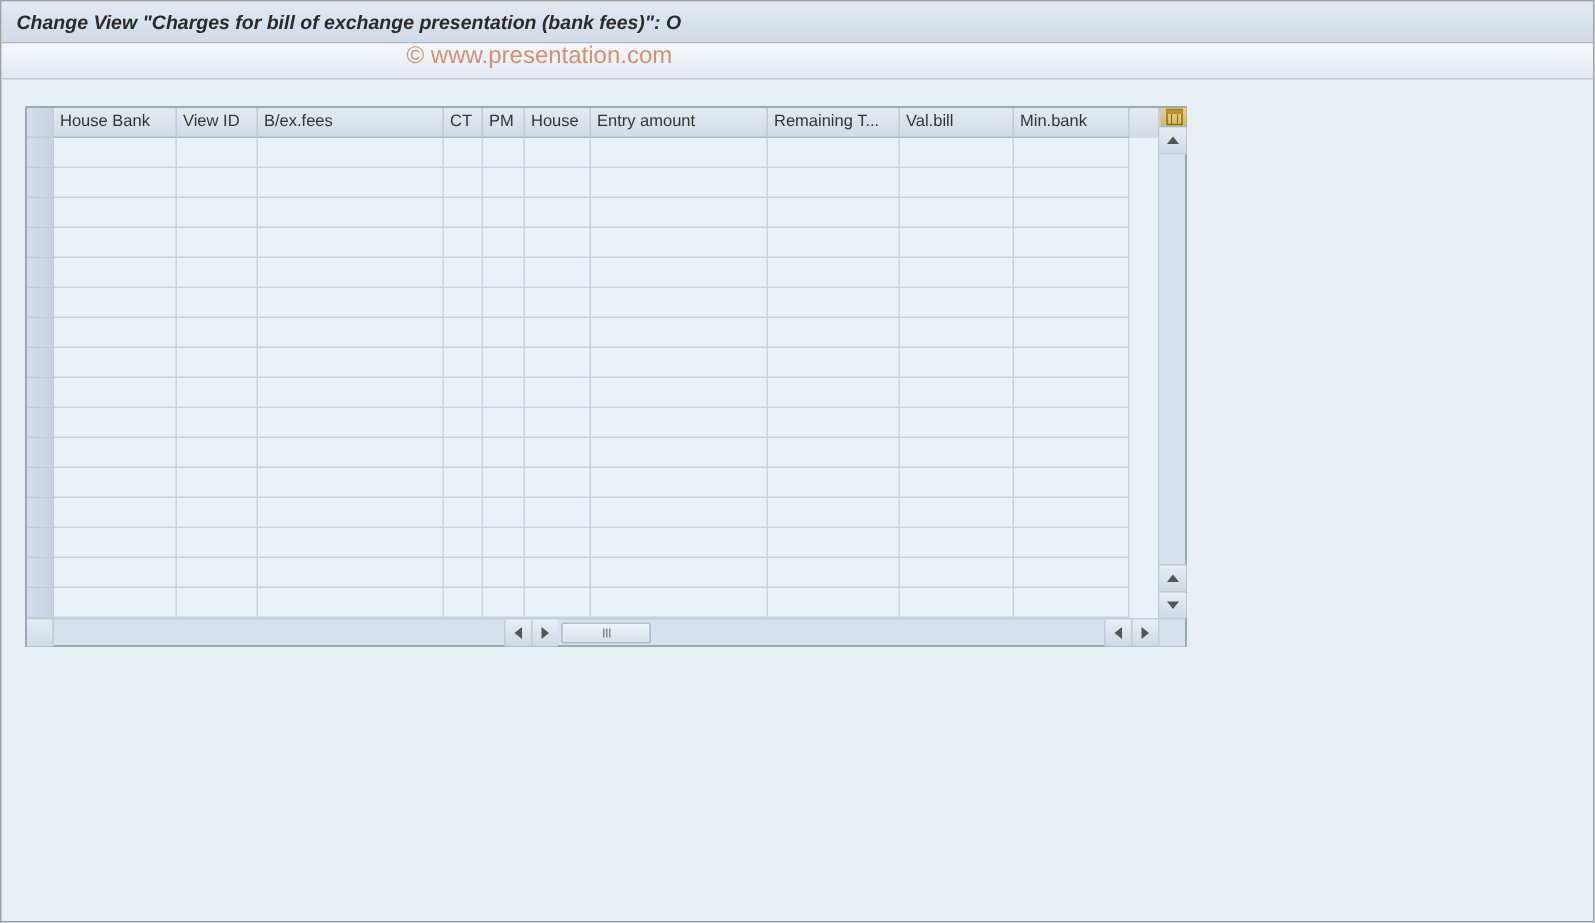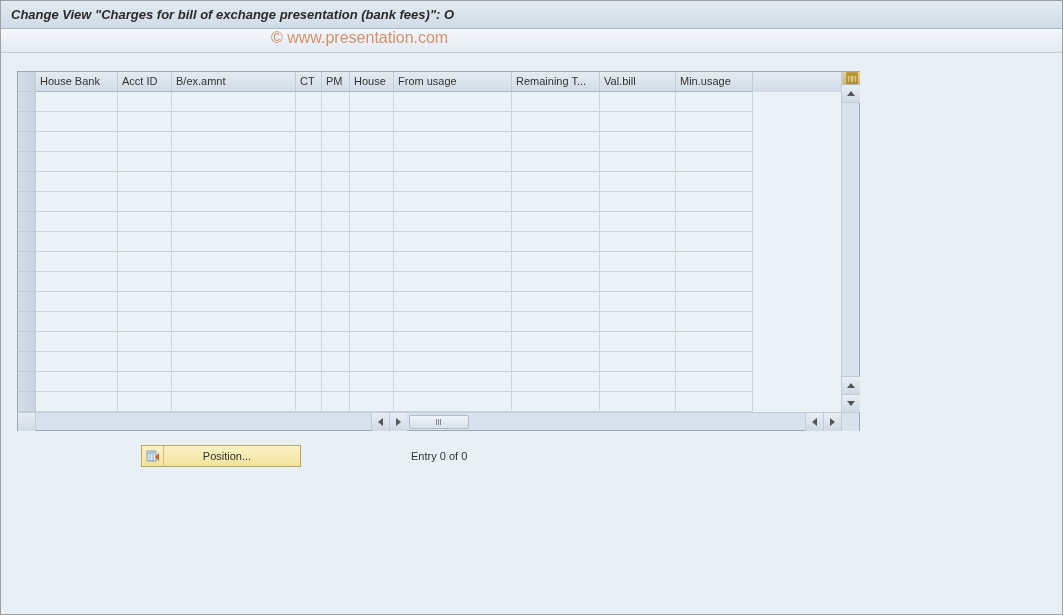--- a/index.html
+++ b/index.html
@@ -56,21 +56,21 @@
       height: 18px;
       border: 1px solid #a0a8b0;
       background: #fff;
       font-size: 11px;
       padding: 0 3px;
       font-family: Arial, sans-serif;
     }
     .grid-container {
       border: 1px solid #9aa8b8;
       background: #4d7c0f;
-      width: 843px;
+      width: 774px;
       position: relative;
     }
     .grid-wrapper {
       display: flex;
     }
     .grid-main {
       flex: 1;
     }
     .grid-header-row, .grid-data-row {
       display: flex;
@@ -230,29 +230,29 @@
 <div class="content-area">
 
 
   <div class="grid-container">
     <div class="grid-wrapper">
       <div class="grid-main" id="grid-main">
 
       <div class="grid-header-row">
             <div class="row-selector-cell"></div>
             <div class="header-cell" style="width: 82px; min-width: 82px;">House Bank</div>
-            <div class="header-cell" style="width: 54px; min-width: 54px;">Acct ID</div>
-            <div class="header-cell" style="width: 124px; min-width: 124px;">B/ex.amnt</div>
+            <div class="header-cell" style="width: 54px; min-width: 54px;">View ID</div>
+            <div class="header-cell" style="width: 124px; min-width: 124px;">B/ex.fees</div>
             <div class="header-cell" style="width: 26px; min-width: 26px;">CT</div>
             <div class="header-cell" style="width: 28px; min-width: 28px;">PM</div>
             <div class="header-cell" style="width: 44px; min-width: 44px;">House</div>
-            <div class="header-cell" style="width: 118px; min-width: 118px;">From usage</div>
+            <div class="header-cell" style="width: 118px; min-width: 118px;">Entry amount</div>
             <div class="header-cell" style="width: 88px; min-width: 88px;">Remaining T...</div>
             <div class="header-cell" style="width: 76px; min-width: 76px;">Val.bill</div>
-            <div class="header-cell" style="width: 77px; min-width: 77px;">Min.usage</div>
+            <div class="header-cell" style="width: 77px; min-width: 77px;">Min.bank</div>
           </div>
           <div class="grid-data-row">
             <div class="row-selector-cell"></div>
             <div class="data-cell" style="width: 82px; min-width: 82px;"></div>
             <div class="data-cell" style="width: 54px; min-width: 54px;"></div>
             <div class="data-cell" style="width: 124px; min-width: 124px;"></div>
             <div class="data-cell" style="width: 26px; min-width: 26px;"></div>
             <div class="data-cell" style="width: 28px; min-width: 28px;"></div>
             <div class="data-cell" style="width: 44px; min-width: 44px;"></div>
             <div class="data-cell" style="width: 118px; min-width: 118px;"></div>
@@ -495,29 +495,14 @@
       <div class="h-scroll-btn">
           <div class="arrow-left"></div>
         </div>
       <div class="h-scroll-btn">
           <div class="arrow-right"></div>
         </div>
       <div class="h-scroll-corner"></div>
     </div>
   </div>
 
-  <div class="footer-row">
-    <button class="position-btn">
-      <span class="icon-slot">
-        <svg width="14" height="14" viewBox="0 0 14 14">
-          <rect x="1" y="2" width="9" height="10" fill="#dceaf5" stroke="#6a8aa8" stroke-width="0.8"></rect>
-          <rect x="1" y="2" width="9" height="3" fill="#a8c4dc"></rect>
-          <line x1="4" y1="5" x2="4" y2="12" stroke="#6a8aa8" stroke-width="0.6"></line>
-          <line x1="7" y1="5" x2="7" y2="12" stroke="#6a8aa8" stroke-width="0.6"></line>
-          <path d="M9 8 L13 4 L13 12 Z" fill="#d06030"></path>
-        </svg>
-      </span>
-      <span class="label-slot">Position...</span>
-    </button>
-    <span class="entry-text">Entry 0 of 0</span>
-  </div>
 
 </div>
 
 </body></html>

